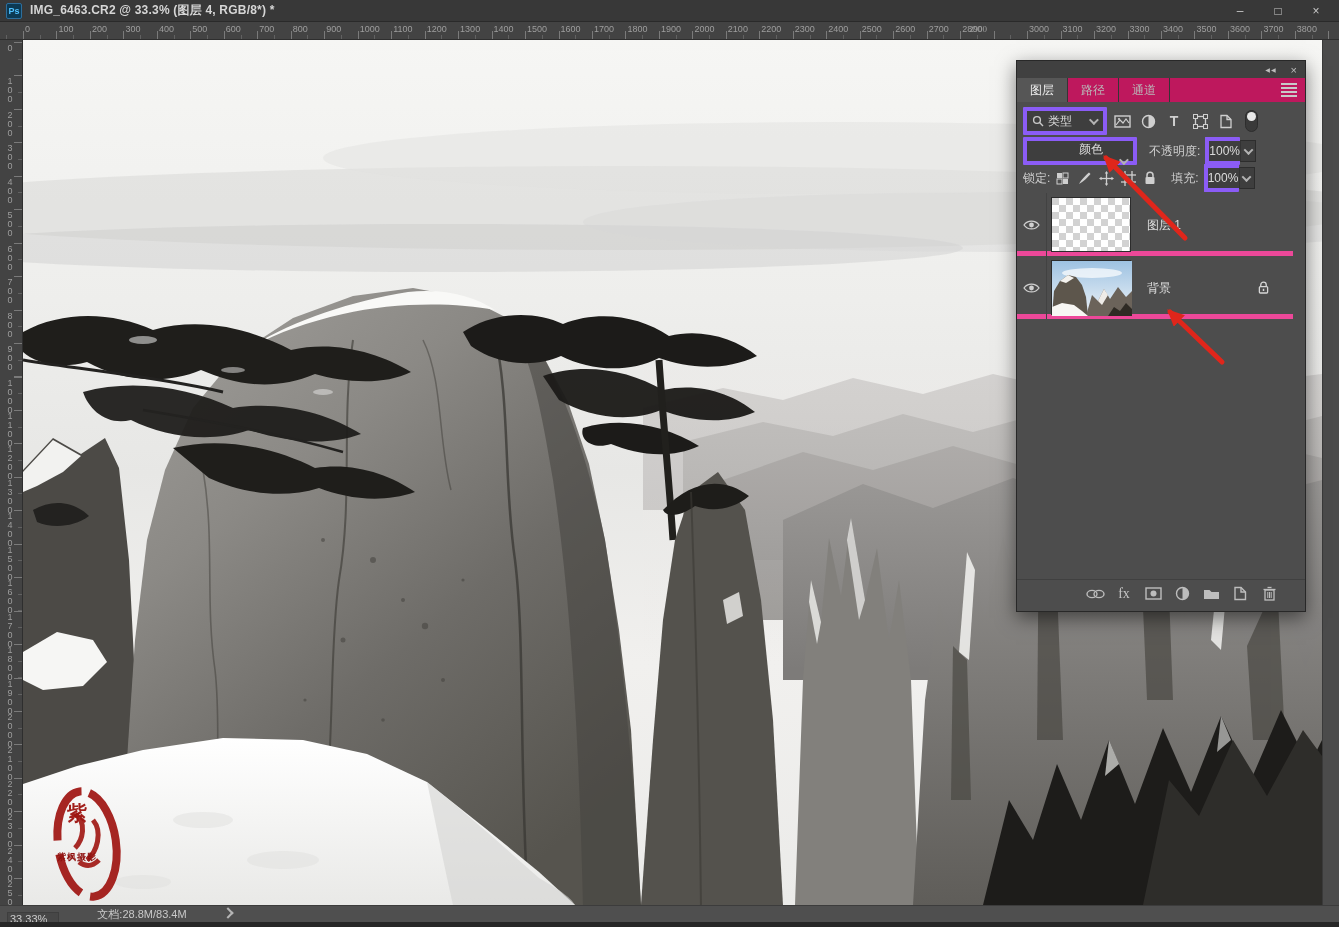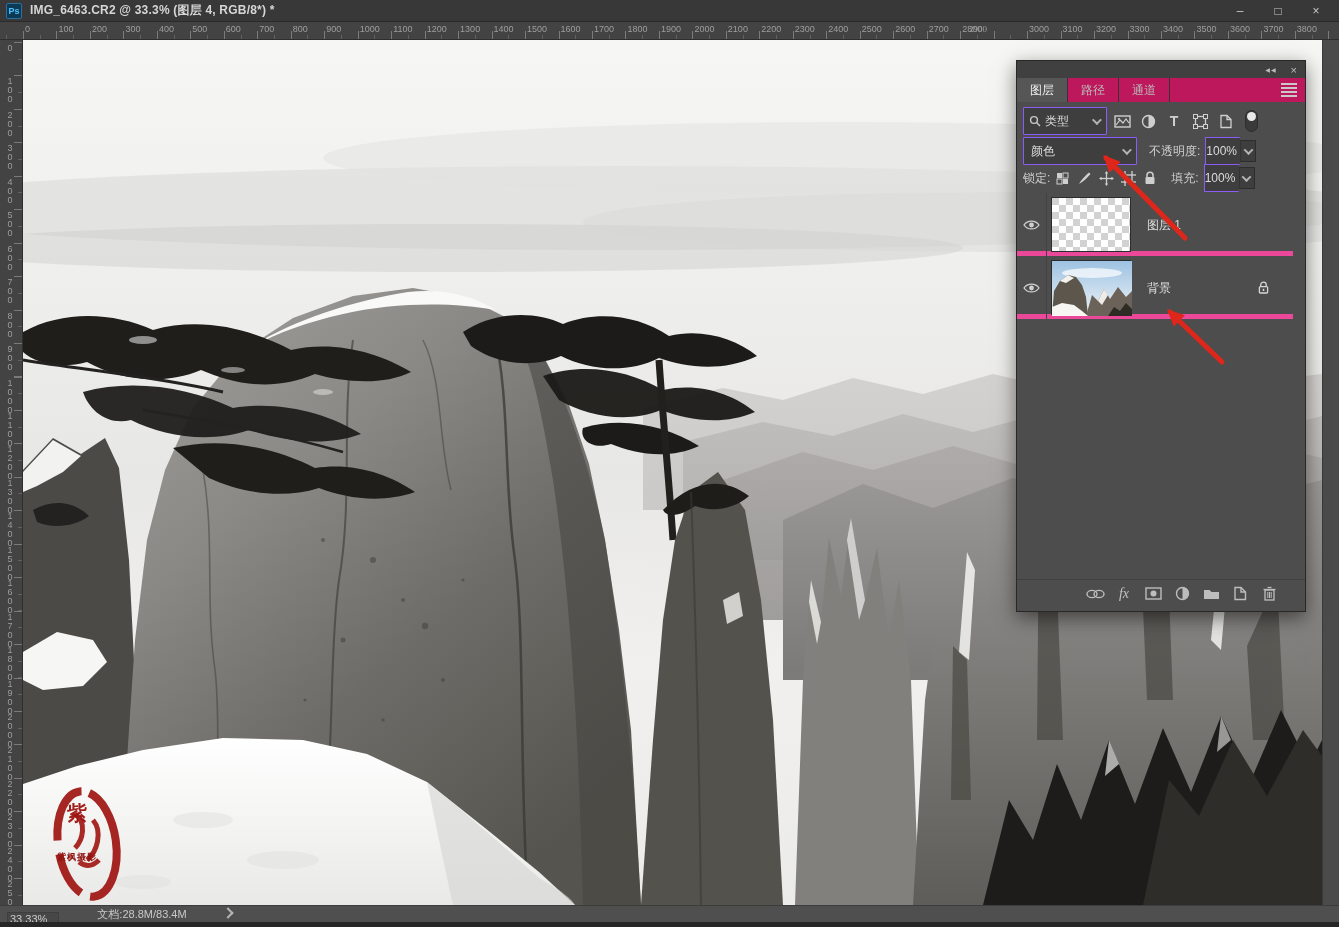--- a/index.html
+++ b/index.html
@@ -72,34 +72,34 @@
   #panel-menu-btn { position:absolute; right:8px; top:22px; width:16px; height:13px; cursor:default; }
   #panel-menu-btn span { display:block; height:2px; background:#c9c9c9; margin-bottom:2px; }
 
   #panel-body { position:absolute; left:0; top:41px; width:288px; height:509px; background:#4d4d4d; }
 
   .ctl-row { position:absolute; left:0; width:288px; height:26px; display:flex; align-items:center; }
   #filter-row { top:6px; }
   #blend-row  { top:36px; }
   #lock-row   { top:63px; }
 
-  .field { background:#3e3e3e; border:1px solid #8b5cf6; border-radius:1px; height:28px;
+  .field { background:#3e3e3e; border:4px solid #8b5cf6; border-radius:1px; height:28px;
     display:flex; align-items:center; color:#dcdcdc; font-size:12px; }
   .chev { width:7px; height:7px; border-right:2px solid #b3b3b3; border-bottom:2px solid #b3b3b3;
     transform:rotate(45deg) translateY(-2px); margin-left:auto; margin-right:7px; flex:none; }
 
   #type-filter { margin-left:6px; width:84px; padding-left:5px; gap:4px; }
   .filter-ico { width:22px; height:22px; margin-left:4px; display:flex; align-items:center;
     justify-content:center; color:#cfcfcf; }
   #filter-toggle { width:13px; height:22px; margin-left:8px; background:#3a3a3a;
     border:1px solid #2d2d2d; border-radius:7px; position:relative; }
   #filter-toggle i { position:absolute; left:1px; top:1px; width:9px; height:9px; border-radius:50%;
     background:#e8e8e8; }
 
-  #blend-select { margin-left:6px; width:114px; padding-left:7px; }
+  #blend-select { margin-left:6px; width:114px; padding-left:22px;flex-direction:column; }
   .ctl-label { color:#cfcfcf; font-size:12px; }
   #opacity-label { margin-left:12px; }
   #opacity-field, #fill-field { margin-left:5px; width:35px; border-right:none; }
   .chev-btn { width:16px; height:22px; background:#3e3e3e; border:1px solid #2d2d2d;
     border-left:1px solid #333; display:flex; align-items:center; justify-content:center; }
   .chev-btn .chev { margin:0; transform:rotate(45deg) translate(-1px,-1px); }
 
   #lock-label { margin-left:6px; }
   .lock-ico { width:20px; height:20px; margin-left:2px; display:flex; align-items:center;
     justify-content:center; }
@@ -126,21 +126,21 @@
   .corner.bl { left:-2px; bottom:-2px; border-left:2px solid #f0f0f0; border-bottom:2px solid #f0f0f0; }
   .corner.br { right:-2px; bottom:-2px; border-right:2px solid #f0f0f0; border-bottom:2px solid #f0f0f0; }
   .layer-name { position:absolute; left:130px; top:24px; color:#dedede; font-size:12px; }
   .layer-lock { position:absolute; right:24px; top:25px; }
 
   
   #panel-toolbar { position:absolute; left:0; top:477px; width:288px; height:28px;
     border-top:1px solid #404040; display:flex; align-items:center; justify-content:flex-end;
     gap:9px; padding-right:26px; }
   .pt-btn { width:20px; height:18px; display:flex; align-items:center; justify-content:center; }
-  #fx-glyph { font-family:"Liberation Serif","DejaVu Serif",serif; font-style:italic;
+  #fx-glyph { font-family:"Liberation Serif","DejaVu Serif",serif; 
     font-size:14px; color:#c4c4c4; line-height:14px; }
 
   
   #annot { position:absolute; left:0; top:0; width:1339px; height:927px; pointer-events:none; z-index:9; }
 
   svg { display:block; }
 </style>
 </head>
 <body>
 

